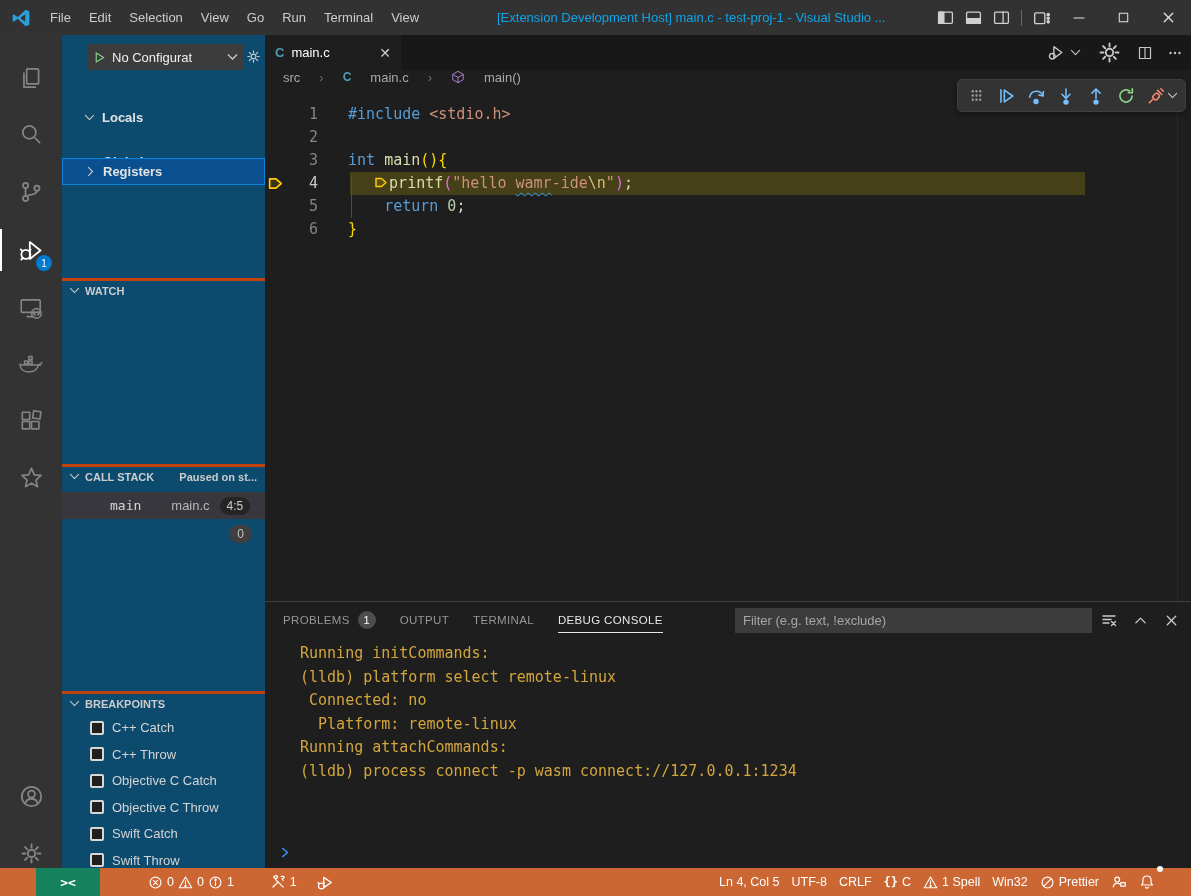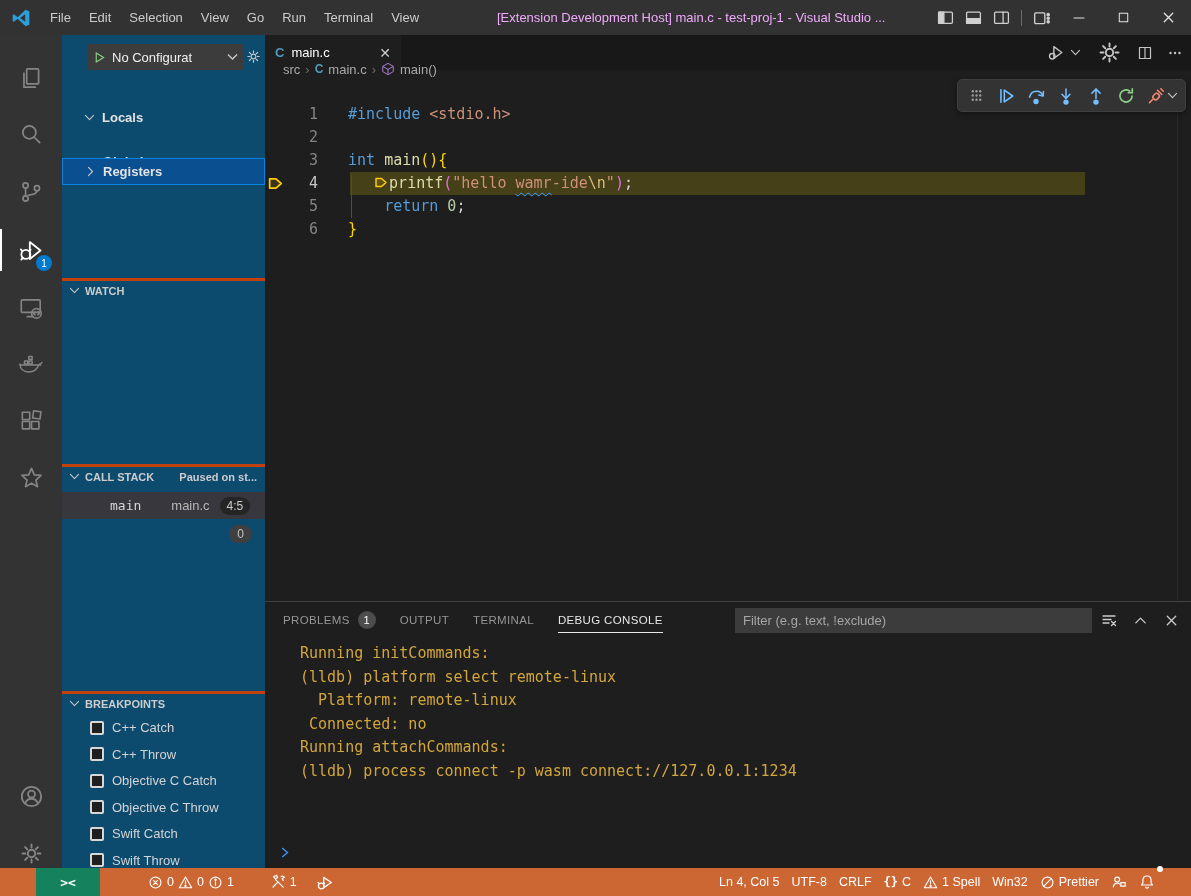--- a/index.html
+++ b/index.html
@@ -8,21 +8,21 @@
        font-family:"Liberation Sans",sans-serif;color:#cccccc;font-size:13px;}
   svg{display:block;}
   .ico{display:inline-flex;align-items:center;justify-content:center;}
 
   
   .titlebar{position:absolute;left:0;top:0;width:1191px;height:35px;background:#323233;
             display:flex;align-items:center;}
   .vscode-logo{width:20px;height:20px;margin:0 10px 0 11px;}
   .menus{display:flex;height:100%;align-items:center;}
   .menu-item{padding:0 9px;height:100%;display:flex;align-items:center;color:#cccccc;cursor:default;}
-  .win-title{position:absolute;left:497px;top:0;height:35px;display:flex;align-items:center;color:#f0abfc;white-space:nowrap;text-align:right;}
+  .win-title{position:absolute;left:497px;top:0;height:35px;display:flex;align-items:center;color:#0ea5e9;white-space:nowrap;text-align:right;}
   .win-controls{position:absolute;right:0;top:0;height:35px;display:flex;align-items:center;}
   .layout-btn{width:28px;height:35px;display:flex;align-items:center;justify-content:center;color:#d0d0d0;}
   .ctl-sep{width:1px;height:16px;background:#6a6a6a;margin:0 6px;}
   .win-btn{width:45px;height:35px;display:flex;align-items:center;justify-content:center;color:#e2e2e2;}
 
   
   .activitybar{position:absolute;left:0;top:35px;width:62px;height:833px;background:#333333;}
   .act-item{position:absolute;left:0;width:62px;height:50px;display:flex;align-items:center;justify-content:center;color:#858585;}
   .act-item.active{color:#ffffff;}
   .act-item.active::before{content:"";position:absolute;left:0;top:4px;bottom:4px;width:2px;background:#ffffff;}
@@ -51,21 +51,21 @@
   .bp-box{width:14px;height:14px;border:2px solid #d7d7d7;background:#1f1f1f;margin:0 8px 0 28px;border-radius:2px;}
 
   
   .editor{position:absolute;left:265px;top:35px;width:926px;height:566px;background:#1e1e1e;}
   .tabstrip{position:absolute;left:0;top:0;width:926px;height:35px;background:#181818;}
   .tab{position:absolute;left:0;top:0;height:35px;width:136px;background:#1e1e1e;display:flex;align-items:center;padding:0 10px;}
   .tab .clang{color:#519aba;font-weight:bold;margin-right:7px;}
   .tab .tlabel{color:#ffffff;flex:1;}
   .tab .tclose{color:#cccccc;margin-left:8px;font-size:14px;}
   .editor-actions{position:absolute;right:8px;top:0;height:35px;display:flex;align-items:center;gap:14px;color:#c5c5c5;}
-  .breadcrumbs{position:absolute;left:0;top:22px;width:926px;height:24px;display:flex;align-items:center;color:#a9a9a9;padding-left:18px;gap:5px;}
+  .breadcrumbs{position:absolute;left:0;top:35px;width:926px;height:24px;display:flex;align-items:flex-start;color:#a9a9a9;padding-left:18px;gap:19px;}
   .bc-sep{color:#6e6e6e;}
   .bc-c{color:#519aba;font-weight:bold;font-size:12px;}
   .code{position:absolute;left:0;top:59px;width:926px;height:507px;font-family:"DejaVu Sans Mono",monospace;font-size:15px;}
   .code-line{position:relative;height:23px;line-height:23px;white-space:pre;}
   .code-line .lnum{position:absolute;left:20px;width:33px;text-align:right;color:#858585;}
   .code-line.cur .lnum{color:#c6c6c6;}
   .code-line .ltext{position:absolute;left:83px;}
   .hl{position:absolute;left:85px;top:0;width:735px;height:23px;background:rgba(255,220,0,0.18);}
   .glyph-arrow{position:absolute;left:3px;top:4px;}
   .tok-marker{display:inline-block;width:14px;vertical-align:-1px;}
@@ -546,21 +546,21 @@
           <svg width="15" height="15" viewBox="0 0 16 16" fill="none" stroke="currentColor" stroke-width="1.4" stroke-linecap="round" stroke-linejoin="round">
             <path d="M3 10.5l5-5 5 5"></path>
           </svg>
         </span>
         <span class="ico">
           <svg width="15" height="15" viewBox="0 0 16 16" fill="none" stroke="currentColor" stroke-width="1.4" stroke-linecap="round" stroke-linejoin="round">
             <path d="M3.5 3.5l9 9M12.5 3.5l-9 9"></path>
           </svg>
         </span>
       </div>
-    <div class="console"><div>Running initCommands:</div><div>(lldb) platform select remote-linux</div><div>  Platform: remote-linux</div><div> Connected: no</div><div>Running attachCommands:</div><div>(lldb) process connect -p wasm connect://127.0.0.1:1234</div></div>
+    <div class="console"><div>Running initCommands:</div><div>(lldb) platform select remote-linux</div><div> Connected: no</div><div>  Platform: remote-linux</div><div>Running attachCommands:</div><div>(lldb) process connect -p wasm connect://127.0.0.1:1234</div></div>
     <div class="cprompt">
       <svg width="13" height="13" viewBox="0 0 16 16">
           <path d="M4 2.5 10.5 8 4 13.5" fill="none" stroke="#3b99fc" stroke-width="1.6"></path>
         </svg>
     </div>
   </div>
 
   <div class="statusbar">
     <div class="sb-item sb-remote">
       <span>&gt;&lt;</span>

